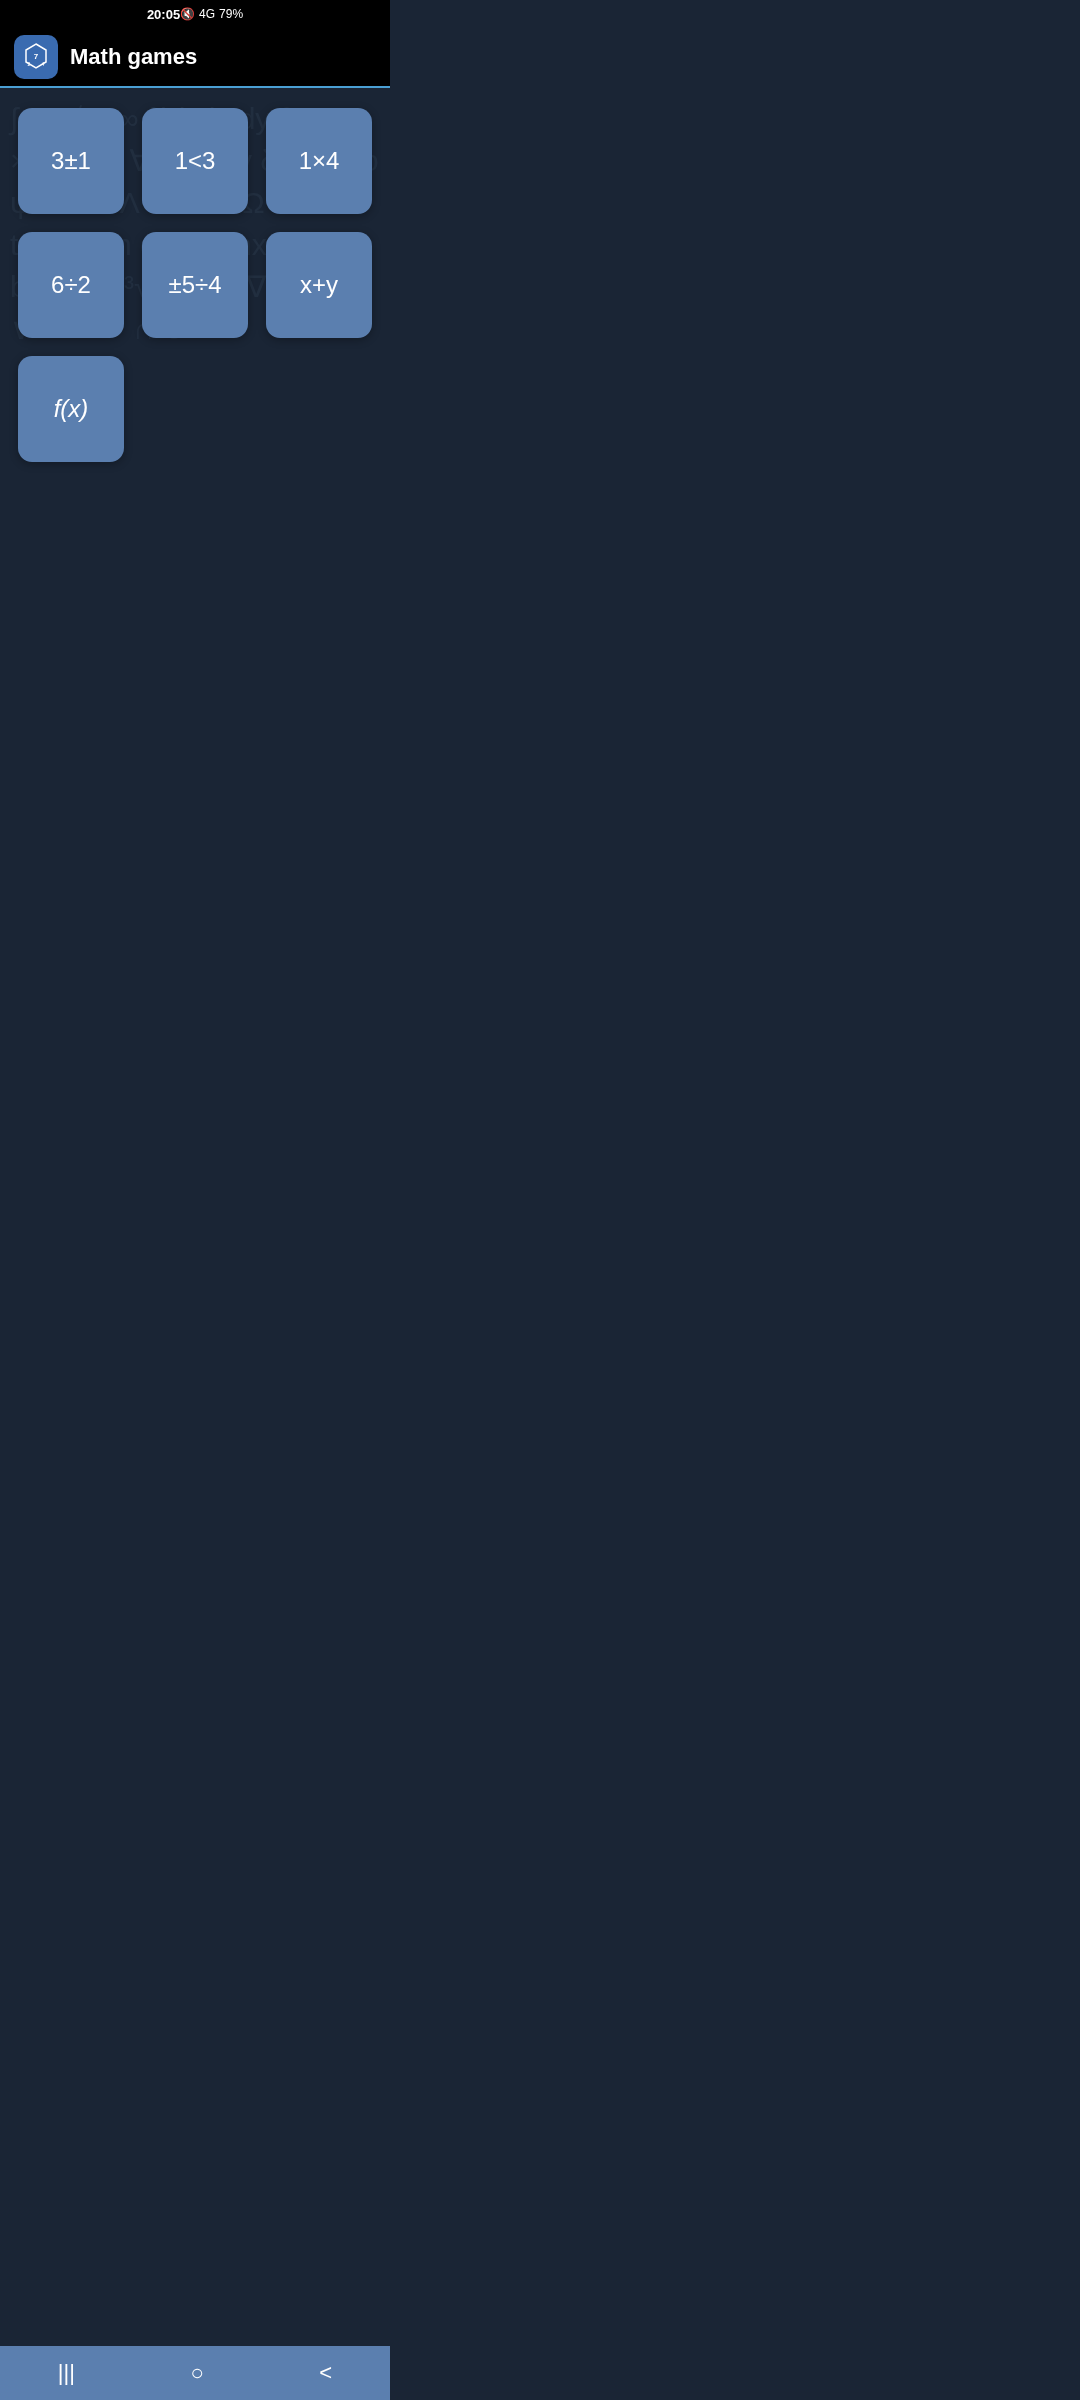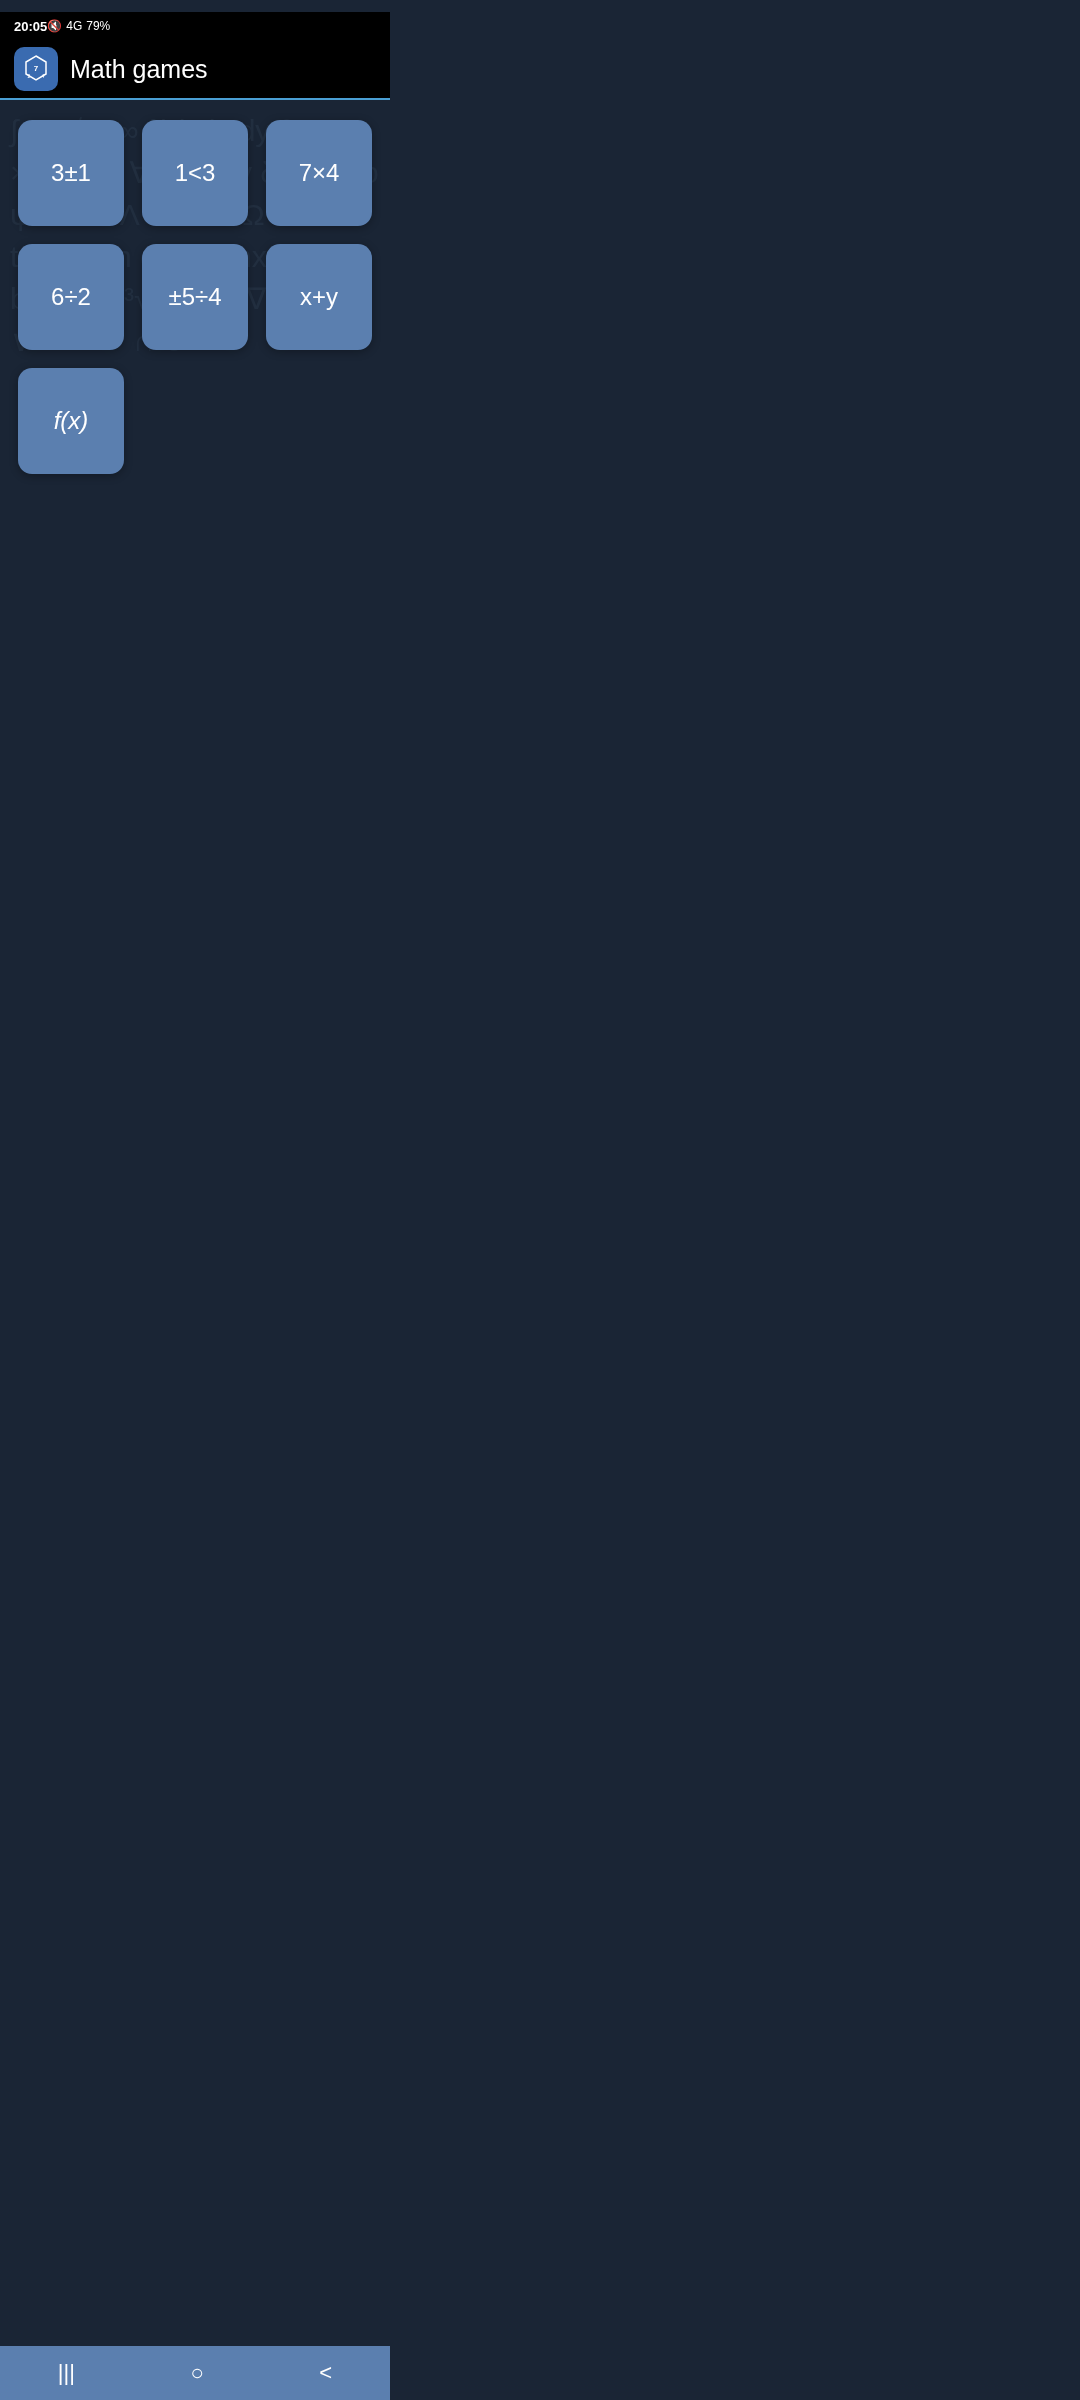--- a/index.html
+++ b/index.html
@@ -12,26 +12,25 @@
       font-family: sans-serif;
       overflow-x: hidden;
       position: relative;
     }
 
     
     .status-bar {
       background: #000;
       color: #fff;
       display: flex;
-      justify-content: flex-start;
+      justify-content: center;
       align-items: center;
       padding: 6px 14px;
       font-size: 13px;
       height: 28px;
-      margin-top: 12px;
     }
     .status-left { font-weight: 600; }
     .status-right { display: flex; align-items: center; gap: 4px; font-size: 12px; }
 
     
     .app-bar {
       background: #000;
       display: flex;
       align-items: center;
       padding: 8px 14px;
@@ -44,22 +43,22 @@
       border-radius: 10px;
       background: #3a6bb0;
       display: flex;
       align-items: center;
       justify-content: center;
       margin-right: 12px;
       flex-shrink: 0;
     }
     .app-title {
       color: #fff;
-      font-size: 25px;
-      font-weight: 400;
+      font-size: 22px;
+      font-weight: 700;
     }
 
     
     .main-content {
       padding: 20px 18px;
       background: transparent;
       min-height: 720px;
       position: relative;
     }
 
@@ -171,21 +170,21 @@
   <div class="math-bg">∫ π² √ Σ ∞ f(x) dx dy ∂ ≤ ≥ ± × ÷ ∈ ∉ ∀ ∃ α β γ δ θ λ μ φ ψ ω Δ Γ Λ Π Φ Ψ Ω sin cos tan log ln e^x y=mx+b ax²+bx+c √n ³√ ∑ ∏ ∫∫ ∇ ⊕ ⊗ ∧ ∨ ¬ ⊂ ⊃ ∩ ∪</div>
 
   <div class="game-grid" id="main-grid">
       <div class="game-card">
         <span class="game-card-label">3±1</span>
       </div>
       <div class="game-card">
         <span class="game-card-label">1&lt;3</span>
       </div>
       <div class="game-card">
-        <span class="game-card-label">7×4</span>
+        <span class="game-card-label">1×4</span>
       </div>
       <div class="game-card">
         <span class="game-card-label">6÷2</span>
       </div>
       <div class="game-card">
         <span class="game-card-label">±5÷4</span>
       </div>
       <div class="game-card">
         <span class="game-card-label">x+y</span>
       </div>

